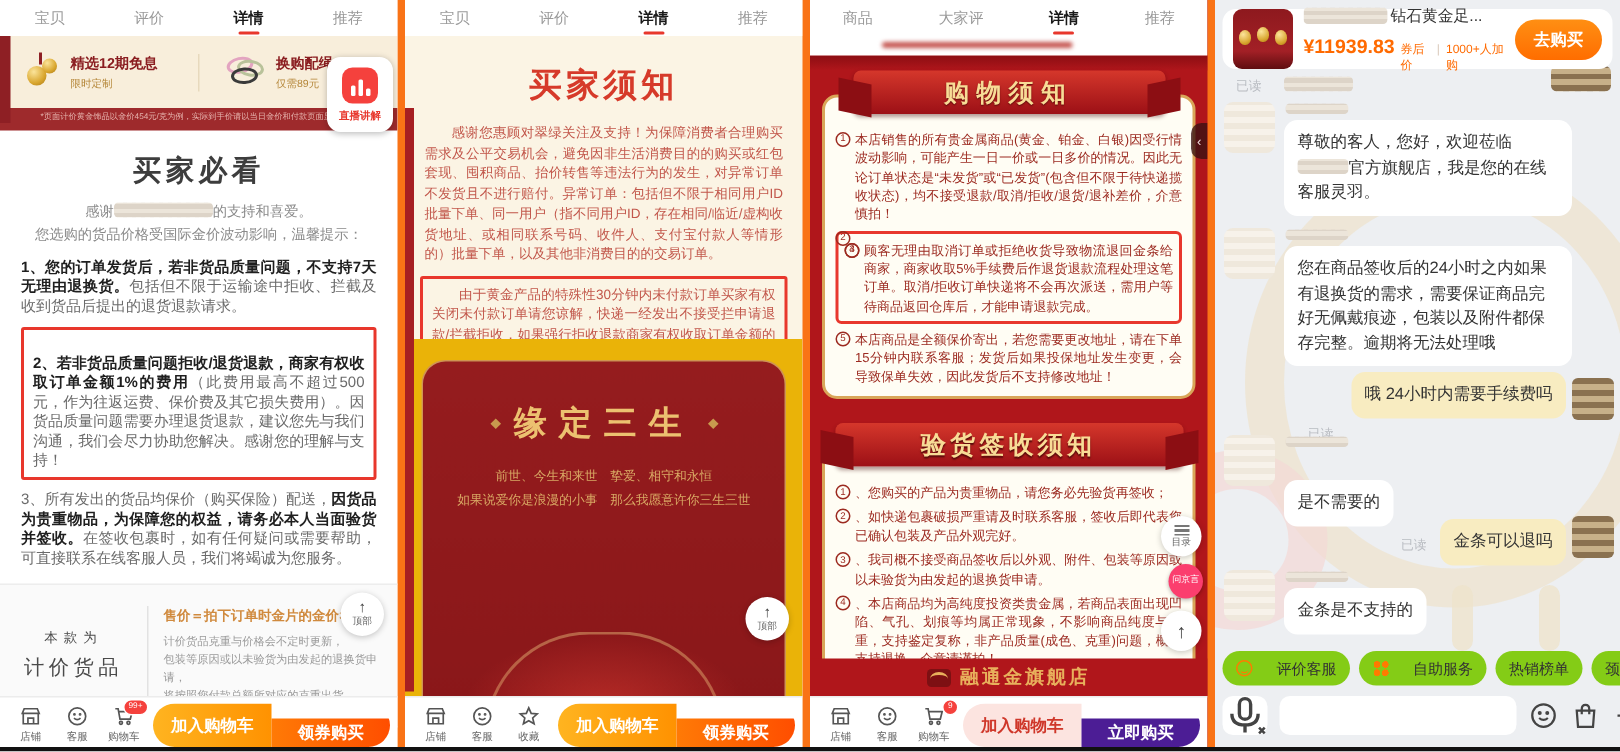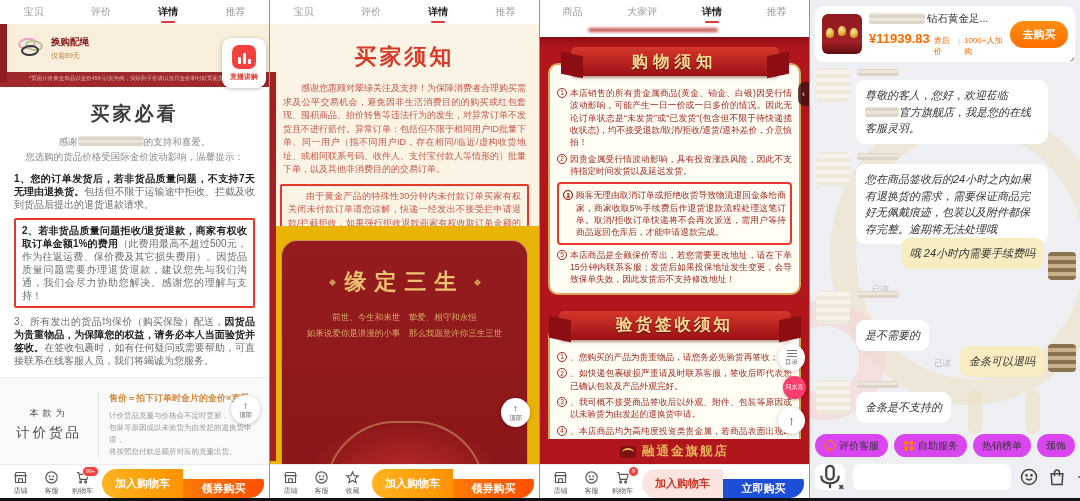--- a/index.html
+++ b/index.html
@@ -1,19 +1,19 @@
 <!DOCTYPE html>
 <html><head>
 <meta charset="utf-8">
 <style>
   * { margin:0; padding:0; box-sizing:border-box; }
   html,body { background:#fff; }
   body { font-family:"Liberation Sans","DejaVu Sans",sans-serif; }
   .shot { width:1080px; height:501px; display:flex; background:#fff; border-bottom:3px solid #111; overflow:hidden; position:relative; }
-  .panel { width:270px; height:501px; position:relative; overflow:hidden; background:#fff; border-right:1px solid #f97316; }
+  .panel { width:270px; height:501px; position:relative; overflow:hidden; background:#fff; border-right:5px solid #f97316; }
   .panel:last-child { border-right:none; }
 
   
   .tabbar { display:flex; justify-content:space-around; align-items:center; height:24px; background:#fff; position:relative; z-index:5; }
   .tab { font-size:10px; color:#9a9a9a; position:relative; cursor:pointer; }
   .tab.active { color:#1a1a1a; font-weight:bold; }
   .tab.active::after { content:""; position:absolute; left:50%; transform:translateX(-50%); bottom:-4px; width:14px; height:2px; background:#e8372c; border-radius:1px; }
 
   
   .blur { display:inline-block; border-radius:3px; vertical-align:-1px;
@@ -67,21 +67,21 @@
   .bbar { position:absolute; left:0; right:0; bottom:0; height:37px; background:#fff; border-top:1px solid #ececec; display:flex; align-items:center; padding:0 5px; z-index:9; }
   .bicon { width:31px; display:flex; flex-direction:column; align-items:center; gap:1px; position:relative; cursor:pointer; flex:none; }
   .bicon svg { width:15px; height:15px; }
   .bicon .blb { font-size:7px; color:#666; }
   .badge { position:absolute; top:-4px; right:-1px; background:#f5413d; color:#fff; font-size:5.5px; line-height:1; padding:1.5px 3px; border-radius:6px; border:1px solid #fff; }
   .pill { flex:1; height:29px; border-radius:15px; overflow:hidden; display:flex; margin-left:4px; }
   .pill div { flex:1; display:flex; align-items:center; justify-content:center; color:#fff; font-size:11px; font-weight:bold; cursor:pointer; }
   .pp1 { background:linear-gradient(90deg,#ffb420,#ff9201); }
   .pp2 { background:linear-gradient(90deg,#ff7a06,#ff4e00);margin-top:10px; }
   .pp1-jd { background:#fce4e0; color:#cf372a !important; }
-  .pp2-jd { background:#1d4ed8;font-family:Liberation Mono, monospace; }
+  .pp2-jd { background:#4c1d95;font-family:Liberation Mono, monospace; }
 
   
   .p2 { background:#fbf4e4; }
   .p2-edge { position:absolute; left:0; top:72px; bottom:40px; width:6px; background:#a61f22; z-index:4; }
   .p2-title { text-align:center; font-size:22px; font-weight:800; color:#d63a2a; letter-spacing:3px; margin:18px 0 10px; }
   .p2-para { padding:0 13px; font-size:9px; color:#c2574b; line-height:1.5; text-align:justify; text-indent:2em; }
   .p2-box { margin:7px 10px 0; border:2px solid #e8372c; border-radius:2px; padding:4px 6px; font-size:9px; color:#c2574b; line-height:1.5; text-align:justify; text-indent:2em; }
   .p2-hero { position:absolute; left:0; right:0; top:226px; bottom:37px; background:#eab308; overflow:hidden; }
   .p2-hero-in { position:absolute; left:11px; right:11px; top:14px; bottom:-10px; border:1px solid rgba(217,169,94,.85); border-radius:16px 16px 0 0; background:linear-gradient(180deg,#951c1e,#8a1719); padding-top:26px; }
   .hero-title { display:flex; align-items:center; justify-content:center; gap:10px; color:#ecc170; font-size:22px; letter-spacing:8px; font-weight:600; }
@@ -110,40 +110,40 @@
   .shoplogo { width:16px; height:12px; background:#7d1013; border-radius:3px; position:relative; filter:blur(.5px); }
   .shoplogo::after { content:""; position:absolute; left:2px; top:2px; width:12px; height:7px; border-top:2px solid #e8b05c; border-radius:50%; }
   .side-handle { position:absolute; right:0; top:82px; width:11px; height:24px; background:rgba(55,18,18,.78); border-radius:7px 0 0 7px; color:#f0dcdc; font-size:9px; display:flex; align-items:center; justify-content:center; z-index:8; cursor:pointer; }
   .menu-lines { width:10px; height:7px; background:repeating-linear-gradient(#777 0 1.4px,transparent 1.4px 3px); margin-bottom:1px; }
   .askjy { position:absolute; right:3px; top:376px; width:23px; height:23px; border-radius:50%; background:#fb3e6e; color:#fff; font-size:6px; line-height:1.15; display:flex; align-items:center; justify-content:center; text-align:center; z-index:8; box-shadow:0 1px 3px rgba(0,0,0,.3); cursor:pointer; padding:2px; }
 
   
   .p4 { background:#edeff2; }
   .wm { position:absolute; border:26px solid rgba(238,227,204,.7); border-radius:50%; z-index:0; }
   .wm-bar { position:absolute; width:14px; height:44px; border-radius:8px; background:rgba(238,227,204,.8); z-index:0; }
-  .prodcard { position:absolute; left:5px; right:5px; top:6px; height:56px; background:#fff; border-radius:9px; display:flex; align-items:center; padding:6px 7px; gap:7px; z-index:3; }
+  .prodcard { position:absolute; left:5px; right:5px; top:6px; height:40px; background:#fff; border-radius:9px; display:flex; align-items:center; padding:6px 7px; gap:7px; z-index:3; }
   .thumb { width:40px; height:40px; border-radius:6px; background:linear-gradient(180deg,#8e191e,#a32026 70%,#5f0d10); position:relative; flex:none; overflow:hidden; }
   .thumb i { position:absolute; width:8px; height:10px; border-radius:50% 50% 45% 45%; background:radial-gradient(circle at 35% 30%,#fce49b,#d8a52e 65%,#a87514); top:14px; }
   .thumb .g1{left:4px} .thumb .g2{left:16px; top:12px} .thumb .g3{left:28px}
   .pc-mid { flex:1; min-width:0; }
   .pc-title { font-size:10.5px; color:#333; white-space:nowrap; overflow:hidden; display:flex; align-items:center; gap:2px; }
   .pc-price-row { margin-top:5px; display:flex; align-items:baseline; gap:4px; color:#ff6a00; }
   .pc-price { font-size:13px; font-weight:bold; }
   .pc-small { font-size:8px; }
   .pc-sep { color:#d9c9ba; font-size:8px; }
   .gobuy { flex:none; width:58px; height:27px; border-radius:15px; background:linear-gradient(180deg,#ff8f13,#ff6d00); color:#fff; font-size:11px; font-weight:bold; display:flex; align-items:center; justify-content:center; cursor:pointer; }
   .read { position:absolute; font-size:8.5px; color:#b9bcc2; z-index:2; }
   .avatarL { position:absolute; left:6px; width:34px; height:34px; z-index:2; }
   .avatarR { position:absolute; right:4px; width:28px; height:28px; z-index:2; }
   .nameblur { position:absolute; left:47px; width:42px; height:7px; z-index:2; }
-  .bub { position:absolute; background:#fff; border-radius:9px; padding:7px 9px; font-size:11px; color:#333; line-height:1.5; z-index:2;font-style:italic; }
+  .bub { position:absolute; background:#fff; border-radius:9px; padding:7px 9px; font-size:11px; color:#333; line-height:1.5; z-index:2; }
   .bub-svc { left:46px; max-width:192px; }
   .bub-user { background:#f8ecc1; right:36px; }
   .chips { position:absolute; left:5px; top:434px; right:-30px; display:flex; gap:6px; z-index:3; }
-  .chip { background:#d946ef; border-radius:14px; height:23px; display:flex; align-items:center; gap:4px; padding:0 9px; font-size:10px; color:#333; flex:none; cursor:pointer; }
+  .chip { background:#84cc16; border-radius:14px; height:23px; display:flex; align-items:center; gap:16px; padding:0 9px; font-size:10px; color:#333; flex:none; cursor:pointer; }
   .chip-ic { width:11px; height:11px; border:1.4px solid #ff7a00; border-radius:50%; position:relative; flex:none; }
   .chip-ic::after { content:""; position:absolute; left:2px; top:4.5px; width:4.5px; height:2.5px; border-bottom:1.4px solid #ff7a00; border-radius:0 0 4px 4px; }
   .chip-grid { width:11px; height:11px; flex:none; background:
       radial-gradient(circle 2.3px at 3px 3px,#ff7a00 95%,transparent),
       radial-gradient(circle 2.3px at 8.5px 3px,#ff7a00 95%,transparent),
       radial-gradient(circle 2.3px at 3px 8.5px,#ff7a00 95%,transparent),
       radial-gradient(circle 2.3px at 8.5px 8.5px,#ff7a00 95%,transparent); }
   .inputbar { position:absolute; left:5px; right:5px; top:463px; height:28px; display:flex; align-items:center; gap:8px; z-index:3; }
   .micbtn { width:30px; height:26px; background:#fff; border-radius:7px; display:flex; align-items:center; justify-content:center; flex:none; cursor:pointer; }
   .msginput { flex:1; height:26px; background:#fff; border:none; border-radius:7px; outline:none; font-size:11px; padding:0 8px; }
@@ -158,20 +158,30 @@
   <div class="panel">
     <div class="tabbar">
       <span class="tab">宝贝</span>
       <span class="tab">评价</span>
       <span class="tab active">详情</span>
       <span class="tab">推荐</span>
     </div>
     <div class="p1-edge"></div>
     <div class="p1-banner">
       <div class="promo">
+        <span class="charm">
+            <i class="c1"></i>
+            <i class="c2"></i>
+          </span>
+        <span>
+          <div class="promo-t1">精选12期免息</div>
+          <div class="promo-t2">限时定制</div>
+        </span>
+      </div>
+      <div class="promo">
         <span class="rings">
             <i class="r1"></i>
             <i class="r2"></i>
             <i class="r3"></i>
           </span>
         <span>
           <div class="promo-t1">换购配绳</div>
           <div class="promo-t2">仅需89元</div>
         </span>
       </div>
@@ -186,21 +196,21 @@
       <span class="live-label">直播讲解</span>
     </div>
     <div class="p1-body">
       <div class="p1-head">买家必看</div>
       <div class="p1-intro">
         <span>感谢</span><span class="blur" style="width:66px;height:10px;"></span><span>的支持和喜爱。</span>
       </div>
       <div class="p1-intro">您选购的货品价格受国际金价波动影响，温馨提示：</div>
       <div class="p1-item"><b>1、您的订单发货后，若非货品质量问题，不支持7天无理由退换货。</b><span>包括但不限于运输途中拒收、拦截及收到货品后提出的退货退款请求。</span></div>
       <div class="redbox">
-        <div class="p1-item" style="margin-top:0"><b>2、若非货品质量问题拒收/退货退款，商家有权收取订单金额1%的费用</b><span>（此费用最高不超过500元，作为往返运费、保价费及其它损失费用）。因货品质量问题需要办理退货退款，建议您先与我们沟通，我们会尽力协助您解决。感谢您的理解与支持！</span></div>
+        <div class="p1-item" style="margin-top:12px"><b>2、若非货品质量问题拒收/退货退款，商家有权收取订单金额1%的费用</b><span>（此费用最高不超过500元，作为往返运费、保价费及其它损失费用）。因货品质量问题需要办理退货退款，建议您先与我们沟通，我们会尽力协助您解决。感谢您的理解与支持！</span></div>
       </div>
       <div class="p1-item"><span>3、所有发出的货品均保价（购买保险）配送，</span><b>因货品为贵重物品，为保障您的权益，请务必本人当面验货并签收。</b><span>在签收包裹时，如有任何疑问或需要帮助，可直接联系在线客服人员，我们将竭诚为您服务。</span></div>
     </div>
     <div class="p1-pricing">
       <div class="pr-tag">
         <div class="t1">本款为</div>
         <div class="t2">计价货品</div>
       </div>
       <div class="pr-right">
         <div class="pr-formula">售价＝拍下订单时金片的金价×克重</div>
@@ -311,21 +321,21 @@
       <span class="tab active">详情</span>
       <span class="tab">推荐</span>
     </div>
     <div class="p3-strip">
         <i></i>
       </div>
     <div class="p3-redtop"></div>
     <div class="ribbon">购物须知</div>
     <div class="p3-card">
       <div class="p3-it"><span class="num">1</span><span>本店销售的所有贵金属商品(黄金、铂金、白银)因受行情波动影响，可能产生一日一价或一日多价的情况。因此无论订单状态是“未发货”或“已发货”(包含但不限于待快递揽收状态)，均不接受退款/取消/拒收/退货/退补差价，介意慎拍！</span></div>
-      <div class="p3-it"><span class="num">2</span><span>因贵金属受行情波动影响，具有投资涨跌风险，因此不支持指定时间发货以及延迟发货。</span></div>
+      <div class="p3-it"><span class="num">2</span></div>
       <div class="p3-boxwrap">
         <div class="p3-it"><span class="num">3</span></div>
         <div class="p3-it"><span class="num">4</span><span>顾客无理由取消订单或拒绝收货导致物流退回金条给商家，商家收取5%手续费后作退货退款流程处理这笔订单。取消/拒收订单快递将不会再次派送，需用户等待商品返回仓库后，才能申请退款完成。</span></div>
       </div>
       <div class="p3-it"><span class="num">5</span><span>本店商品是全额保价寄出，若您需要更改地址，请在下单15分钟内联系客服；发货后如果投保地址发生变更，会导致保单失效，因此发货后不支持修改地址！</span></div>
     </div>
     <div class="ribbon w2" style="margin-top:16px">验货签收须知</div>
     <div class="p3-card">
       <div class="p3-it"><span class="num">1</span><span>、您购买的产品为贵重物品，请您务必先验货再签收；</span></div>
       <div class="p3-it"><span class="num">2</span><span>、如快递包裹破损严重请及时联系客服，签收后即代表您已确认包装及产品外观完好。</span></div>
@@ -412,21 +422,21 @@
     <span class="avatarL pix-lite" style="top:68px;"></span>
     <span class="nameblur blur" style="top:69px;"></span>
     <div class="bub bub-svc" style="top:80px;">
       <span>尊敬的客人，您好，欢迎莅临</span><span class="blur" style="width:34px;height:10px;"></span><span>官方旗舰店，我是您的在线客服</span><span>灵羽。</span>
     </div>
 
     <span class="avatarL pix-lite" style="top:152px;"></span>
     <span class="nameblur blur" style="top:153px;"></span>
     <div class="bub bub-svc" style="top:164px;">您在商品签收后的24小时之内如果有退换货的需求，需要保证商品完好无佩戴痕迹，包装以及附件都保存完整。逾期将无法处理哦</div>
 
-    <div class="bub bub-user" style="top:238px;">哦 24小时内需要手续费吗</div>
+    <div class="bub bub-user" style="top:248px;">哦 24小时内需要手续费吗</div>
     <span class="avatarR pix-dark" style="top:252px;"></span>
     <span class="read" style="left:62px; top:284px;">已读</span>
 
     <span class="avatarL pix-lite" style="top:290px;"></span>
     <span class="nameblur blur" style="top:291px;"></span>
     <div class="bub bub-svc" style="top:320px;">是不需要的</div>
 
     <div class="bub bub-user" style="top:346px;">金条可以退吗</div>
     <span class="avatarR pix-dark" style="top:344px;"></span>
     <span class="read" style="left:124px; top:358px;">已读</span>

